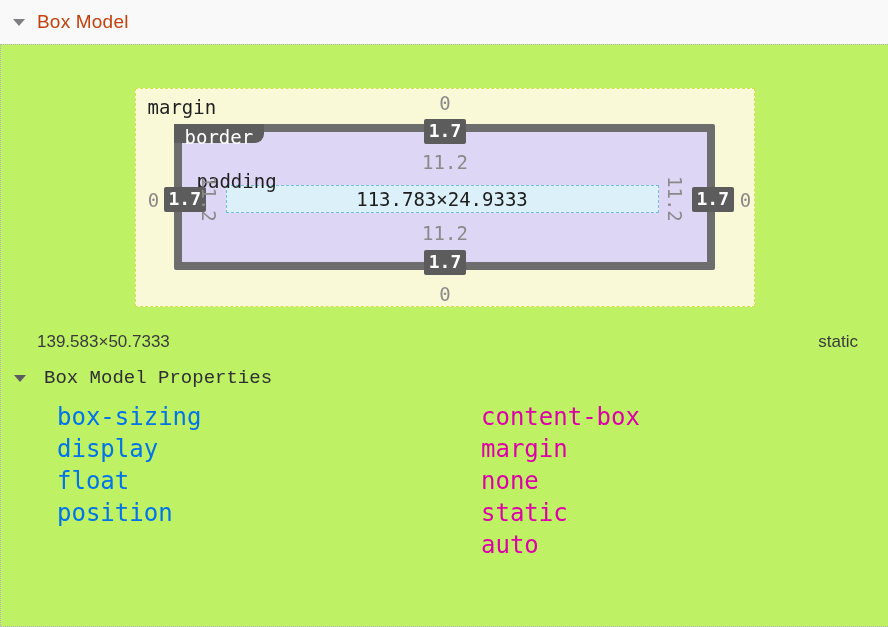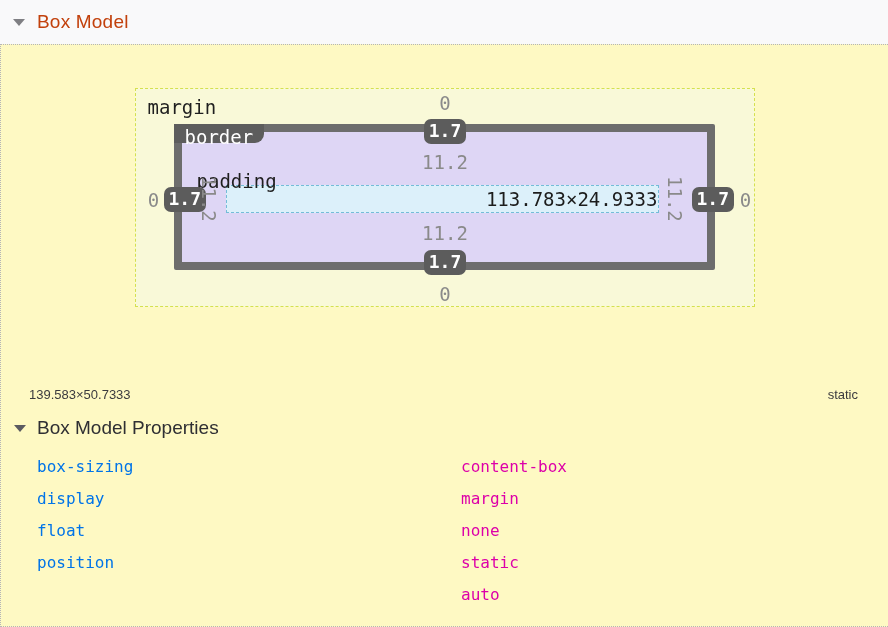--- a/index.html
+++ b/index.html
@@ -9,57 +9,57 @@
   
   .section-header { height:44px; display:flex; align-items:center; gap:12px;
                     background:#f9f9fa; padding-left:13px; }
   .twisty { width:0; height:0; border-left:6px solid transparent;
             border-right:6px solid transparent; border-top:7px solid #7f7f83; }
   .hdr-title { font-size:19px; color:#c2410c; letter-spacing:.2px; }
 
   
   .panel { position:relative; height:583px;
            border-top:1px dotted #b4b4b7; border-left:1px dotted #b4b4b7;
-           border-bottom:1px dotted #b4b4b7; background:#fef9c3; }
+           border-bottom:1px dotted #b4b4b7; background:#bef264; }
 
   
   .diagram { position:relative; width:620px; height:219px; margin:43px auto 0;
              background:#f9f9d8; border:1px dashed #d4e14f;
              font-family:"DejaVu Sans Mono","Liberation Mono",monospace;
              font-size:19px; color:#222; }
   .diagram .abs { position:absolute; }
   .region-border { position:absolute; left:38px; top:35px; width:541px; height:146px;
                    background:#6d6d6d; border-radius:2px; }
   .region-padding { position:absolute; left:8px; top:8px; right:8px; bottom:8px;
                     background:#ded6f5; }
   .region-content { position:absolute; left:44px; top:53px; width:433px; height:28px;
                     background:#dcf0fa; border:1px dashed #74bcd8;
-                    text-align:right; line-height:26px; color:#1c1c1c; }
+                    text-align:center; line-height:26px; color:#1c1c1c; }
   .border-tab { position:absolute; left:38px; top:35px; height:19px; line-height:26px;
                 padding:0 11px; background:#5d5d5d; color:#fff;
                 border-radius:0 0 9px 0; z-index:3; }
   .lbl { color:#1f1f1f; }
   .num { color:#8a8a8a; }
   .cx  { position:absolute; left:39px; width:541px; text-align:center; }
   .badge { display:inline-block; background:#5c5c5c; color:#fff; padding:0 5px;
-           height:25px; line-height:24px; border-radius:7px; font-weight:bold;
+           height:25px; line-height:24px; border-radius:2px; font-weight:bold;
            font-size:18px; z-index:2; position:relative; }
   .vert { writing-mode:vertical-rl; }
 
   
   .summary-row { display:flex; justify-content:space-between; align-items:center;
-                 margin-top:80px; padding:0 30px 0 28px; font-size:13px; color:#3a3a3e; }
+                 margin-top:25px; padding:0 30px 0 36px; font-size:17px; color:#3a3a3e; }
 
   
-  .props-header { display:flex; align-items:center; gap:11px; margin:15px 0 0 13px; }
+  .props-header { display:flex; align-items:center; gap:18px; margin:15px 0 0 13px;font-family:Liberation Mono, monospace; }
   .props-header .twisty { border-top-color:#5b5b60; }
   .props-title { font-size:19px; color:#2f2f33; }
   .props-list { margin-top:12px;
                 font-family:"DejaVu Sans Mono","Liberation Mono",monospace;
-                font-size:16px; }
+                font-size:24px;margin-left:20px; }
   .prop-row { position:relative; height:32px; line-height:32px; }
   .prop-name  { position:absolute; left:36px; color:#0074e8; }
   .prop-value { position:absolute; left:460px; color:#dd00a9;text-align:right; }
 </style>
 </head>
 <body>
 
 <div class="section-header">
   <span class="twisty"></span>
   <span class="hdr-title">Box Model</span>

